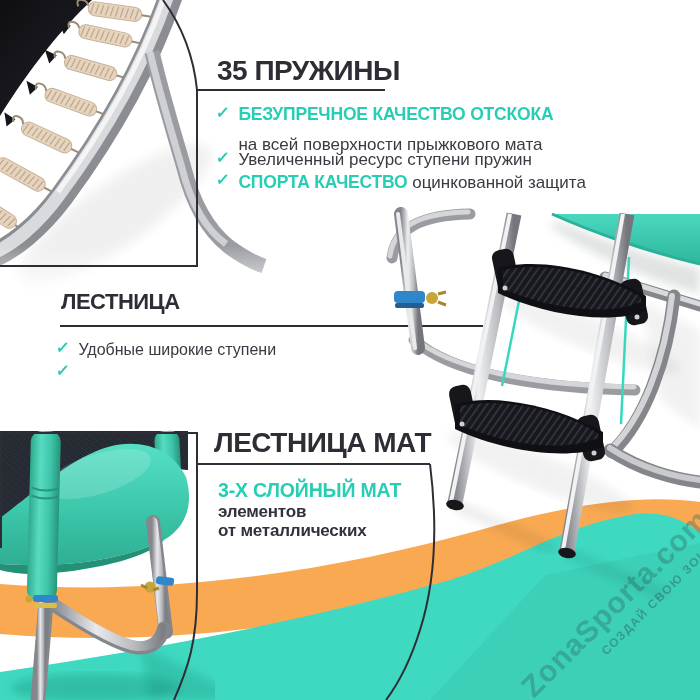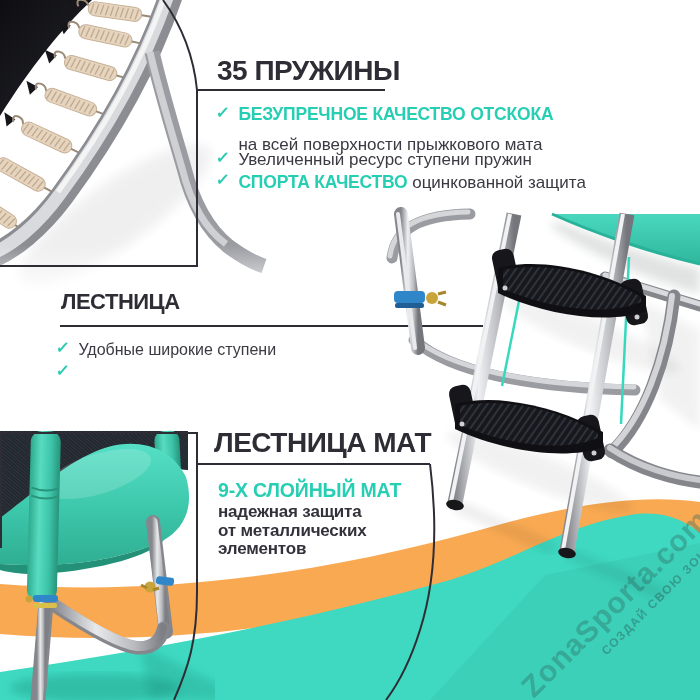--- a/index.html
+++ b/index.html
@@ -279,18 +279,17 @@
 <div class="abs h1" style="left:61px;top:289px;font-size:22px;">ЛЕСТНИЦА</div>
 <div class="abs row" style="left:56px;top:339px;">
   <span class="chk">✓</span>
   <span class="body-w">Удобные широкие ступени</span>
 </div>
 <div class="abs row" style="left:56px;top:362px;">
   <span class="chk">✓</span>
 </div>
 
 <div class="abs h1" style="left:214px;top:427px;">ЛЕСТНИЦА МАТ</div>
-<div class="abs sub-teal" style="left:218px;top:479px;">9-Х СЛОЙНЫЙ МАТ</div>
+<div class="abs sub-teal" style="left:218px;top:479px;">3-Х СЛОЙНЫЙ МАТ</div>
 <div class="abs" style="left:218px;top:503px;">
-  <div class="bold-dark">надежная защита</div>
+  <div class="bold-dark">элементов</div>
   <div class="bold-dark">от металлических</div>
-  <div class="bold-dark">элементов</div>
 </div>
 
 </body></html>

